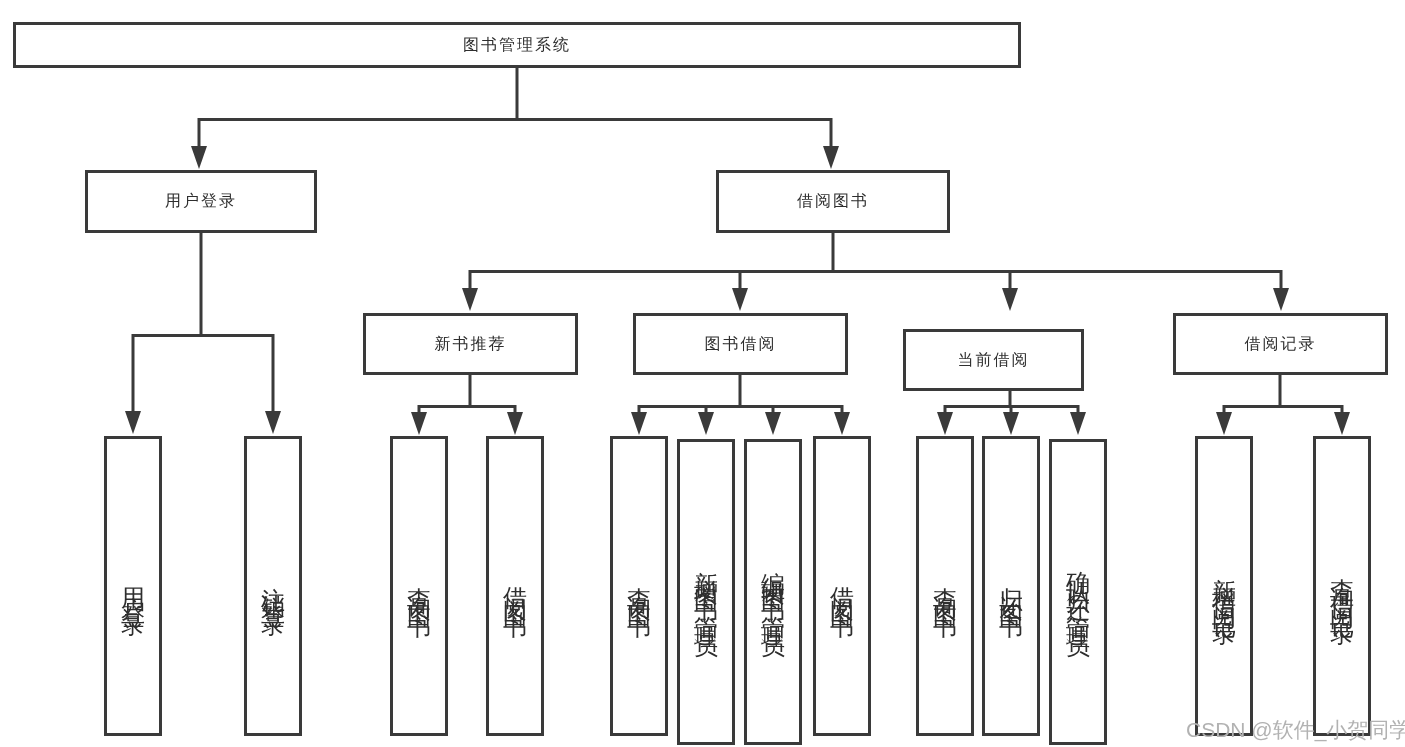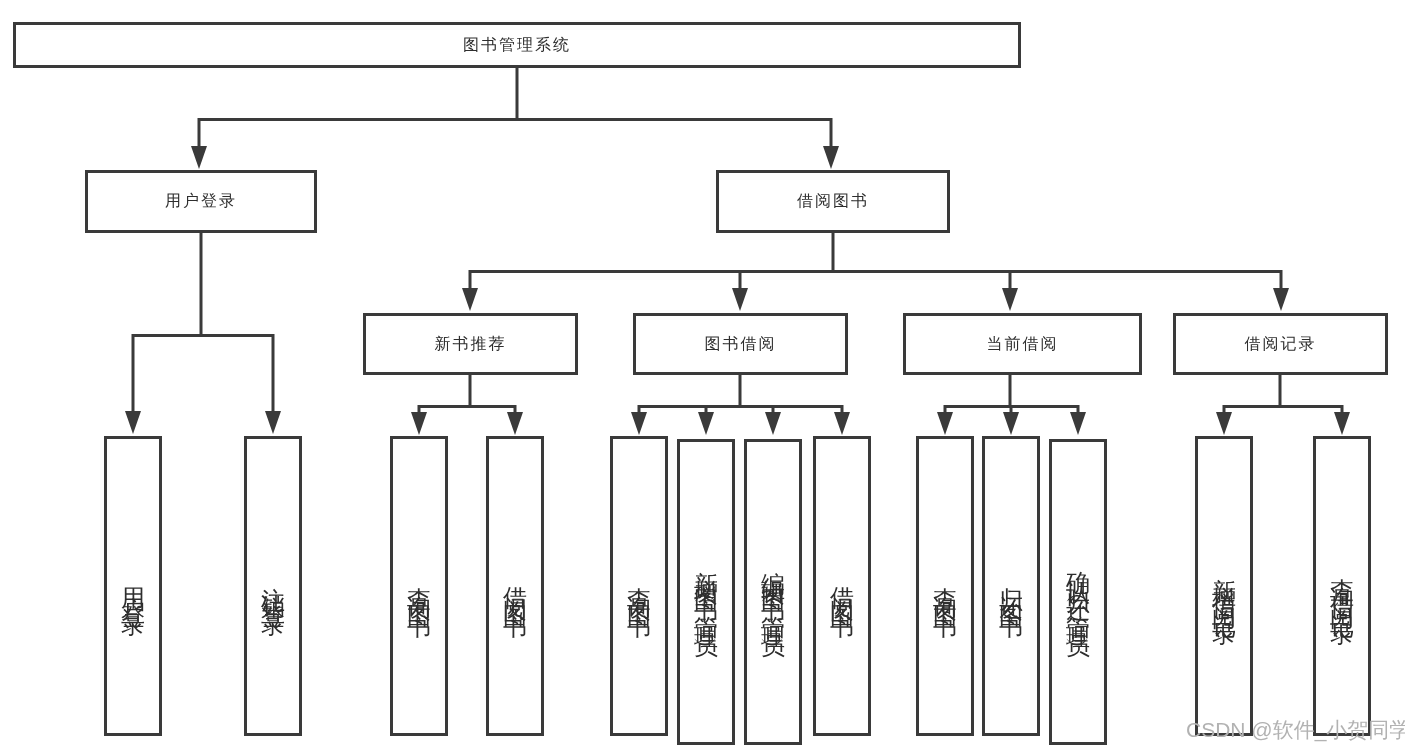--- a/index.html
+++ b/index.html
@@ -39,21 +39,21 @@
     line-height: 1;
     letter-spacing: 9px;
     white-space: nowrap;
   }
   
   .n-root   { left: 13px;  top: 22px;  width: 1008px; height: 46px; }
   .n-login  { left: 85px;  top: 170px; width: 232px;  height: 63px; }
   .n-mgmt   { left: 716px; top: 170px; width: 234px;  height: 63px; }
   .n-l3a    { left: 363px; top: 313px; width: 215px;  height: 62px; }
   .n-l3b    { left: 633px; top: 313px; width: 215px;  height: 62px; }
-  .n-l3c    { left: 903px; top: 313px; width: 239px;  height: 62px; }
+  .n-l3c    { left: 903px; top: 329px; width: 181px;  height: 62px; }
   .n-l3d    { left: 1173px;top: 313px; width: 215px;  height: 62px; }
   .leaf     { top: 436px;  width: 58px; height: 300px; }
   .leaf.tall{ top: 439px;  height: 306px; }
   .x-a1 { left: 104px; }  .x-a2 { left: 244px; }
   .x-b1 { left: 390px; }  .x-b2 { left: 486px; }
   .x-c1 { left: 610px; }  .x-c2 { left: 677px; }
   .x-c3 { left: 744px; }  .x-c4 { left: 813px; }
   .x-d1 { left: 916px; }  .x-d2 { left: 982px; }  .x-d3 { left: 1049px; }
   .x-e1 { left: 1195px; } .x-e2 { left: 1313px; }
   .watermark {

